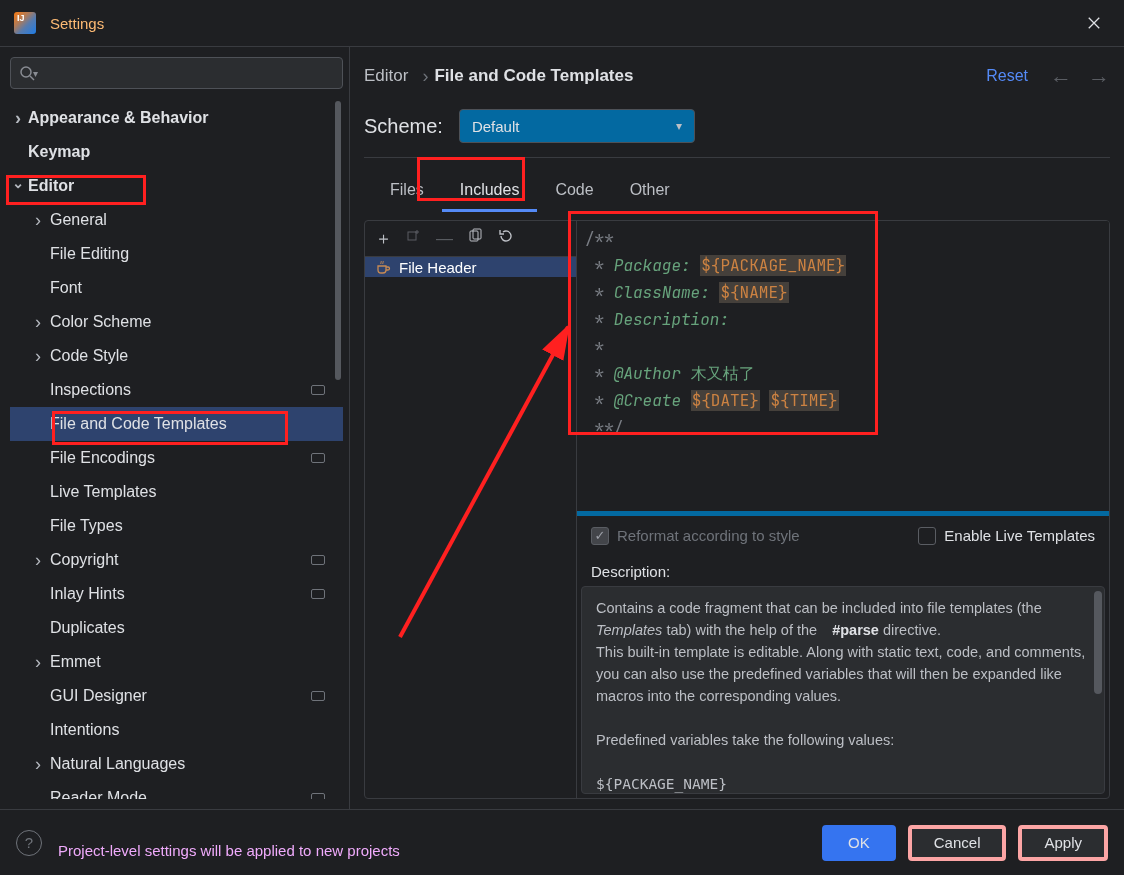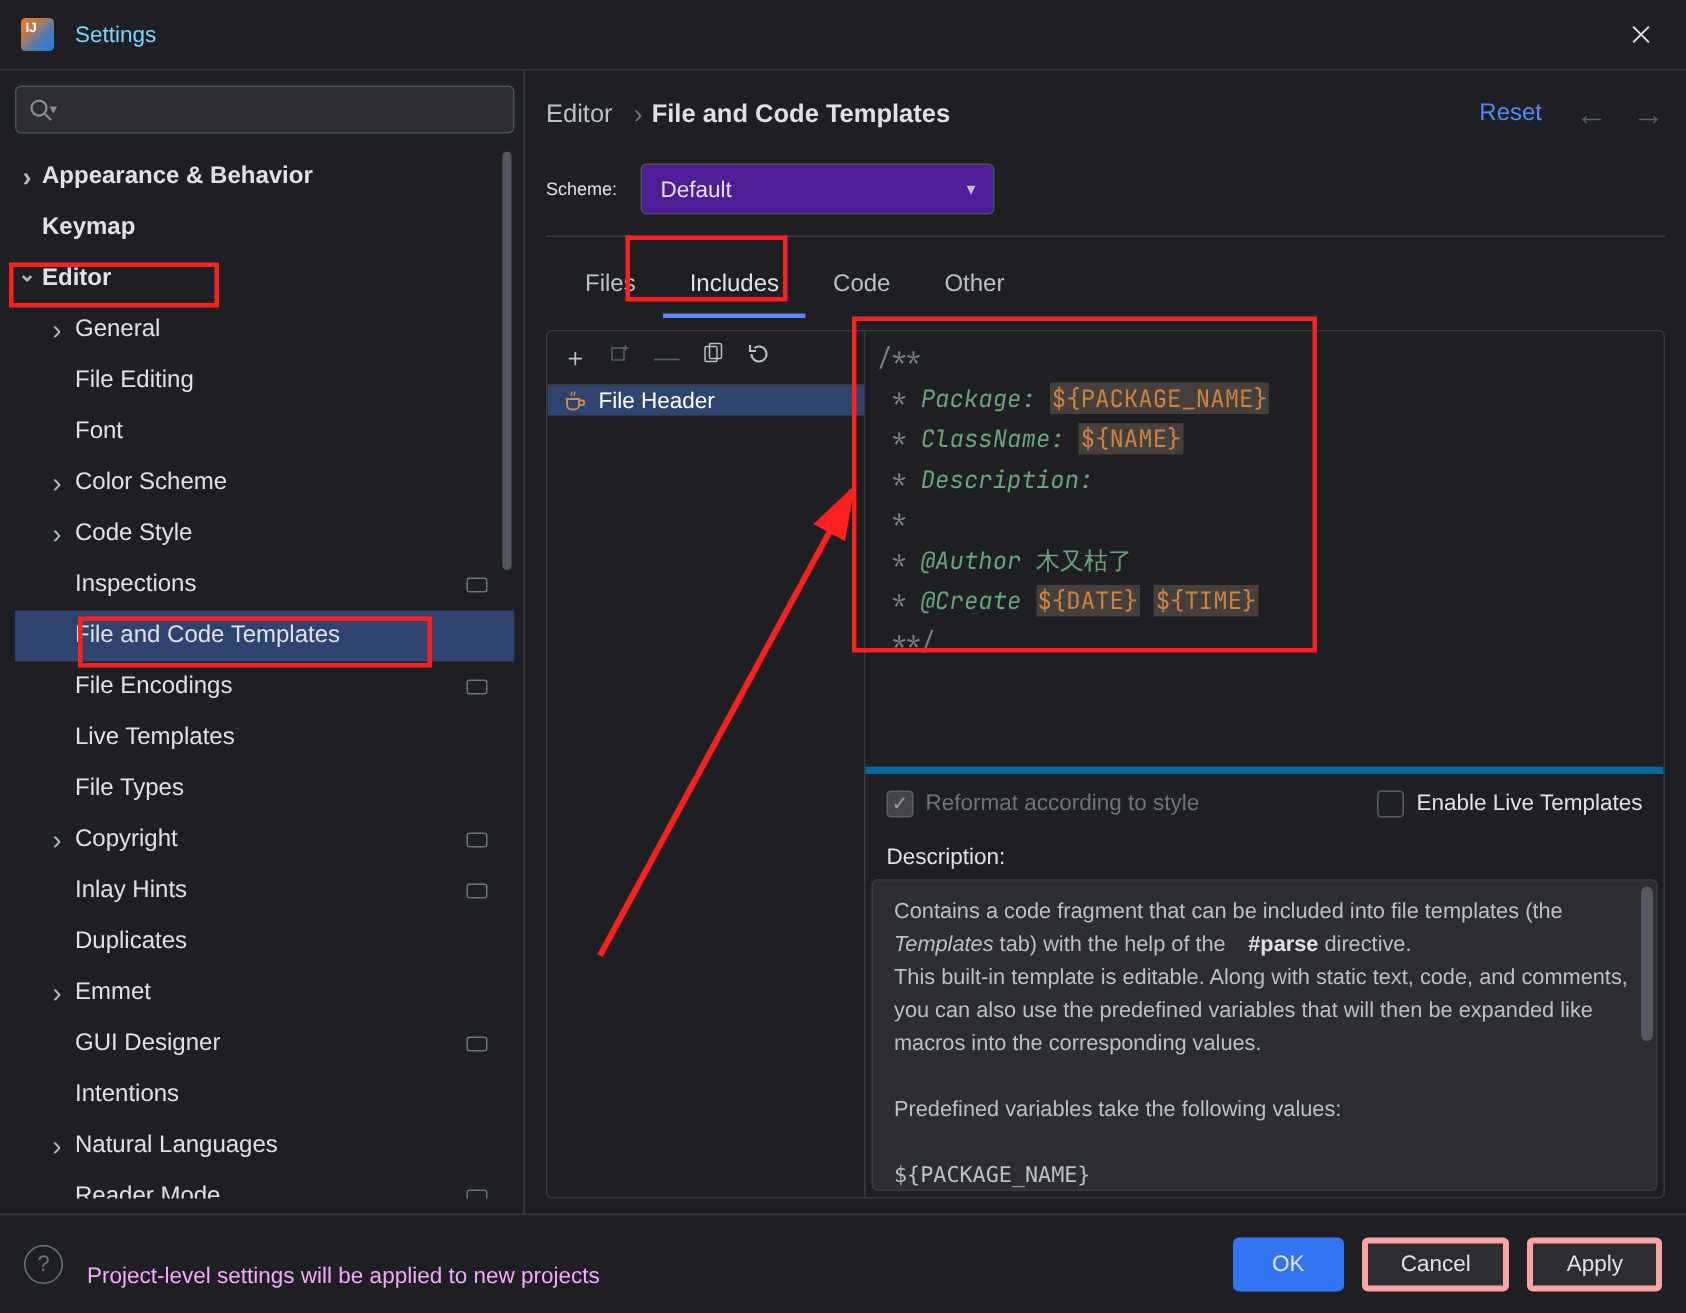--- a/index.html
+++ b/index.html
@@ -25,21 +25,21 @@
     width: 22px; height: 22px;
     margin-right: 14px;
     background: linear-gradient(135deg, #F97A12 0%, #B07B58 35%, #577BAE 60%, #1E7CE6 100%);
     border-radius: 3px;
     position: relative;
   }
   .app-logo::after{
     content:"IJ"; color:#fff; font-size:9px; font-weight:bold;
     position:absolute; top:1px; left:3px;
   }
-  .title-text { font-size: 15px; color: #7dd3fc; }
+  .title-text { font-size: 15px; color: #fdba74; }
   .title-close {
     margin-left: auto;
     width: 32px; height: 32px;
     display: flex; align-items:center; justify-content:center;
     cursor: pointer;
     color: #dfe1e5;
   }
 
   
   .content {
@@ -113,24 +113,24 @@
   .crumb-sep { margin: 0 6px; color:#6f737a; font-size:18px;}
   .reset-link { margin-left:auto; color:#548af7; font-size:16px; cursor:pointer;}
   .nav-arrows { margin-left:22px; display:flex; gap:16px; }
   .nav-arrows span { color:#5a5d63; font-size:22px; cursor:default;}
 
   .scheme-row {
     display:flex; align-items:center;
     margin-top: 14px; margin-bottom: 14px;
     gap: 16px;
   }
-  .scheme-label{ font-size:12px;text-align:right; }
+  .scheme-label{ font-size:20px;text-align:right; }
   .scheme-select {
     height:34px; width:236px;
-    background:#4c1d95;
+    background:#0369a1;
     border:1px solid #4e5157; border-radius:4px;
     display:flex; align-items:center;
     padding:0 12px;
     cursor:pointer;
   }
   .scheme-select .val{ flex:1; font-size:15px;}
   .scheme-select .chev{ color:#bcbfc5; font-size:12px;}
 
   hr.sep { border:none; border-top:1px solid #393b40; margin:0;}
 

